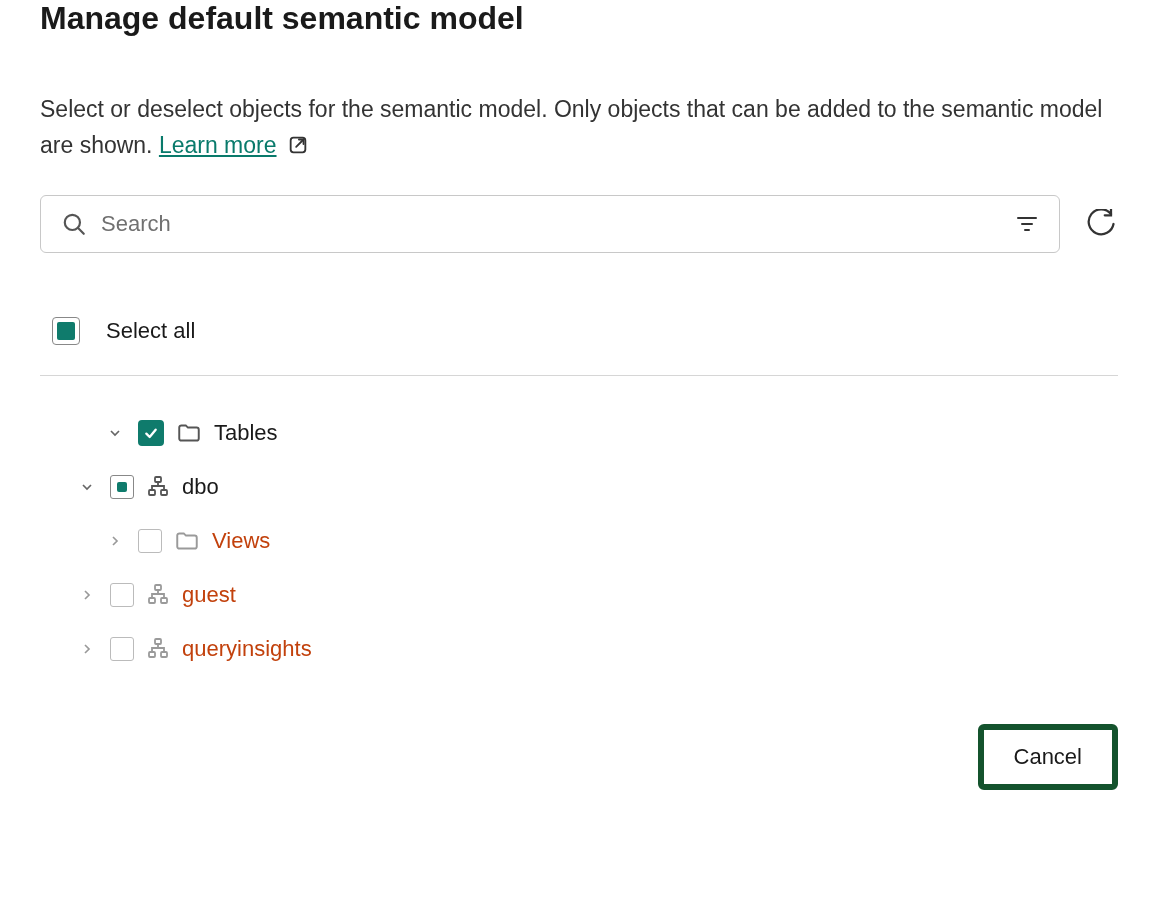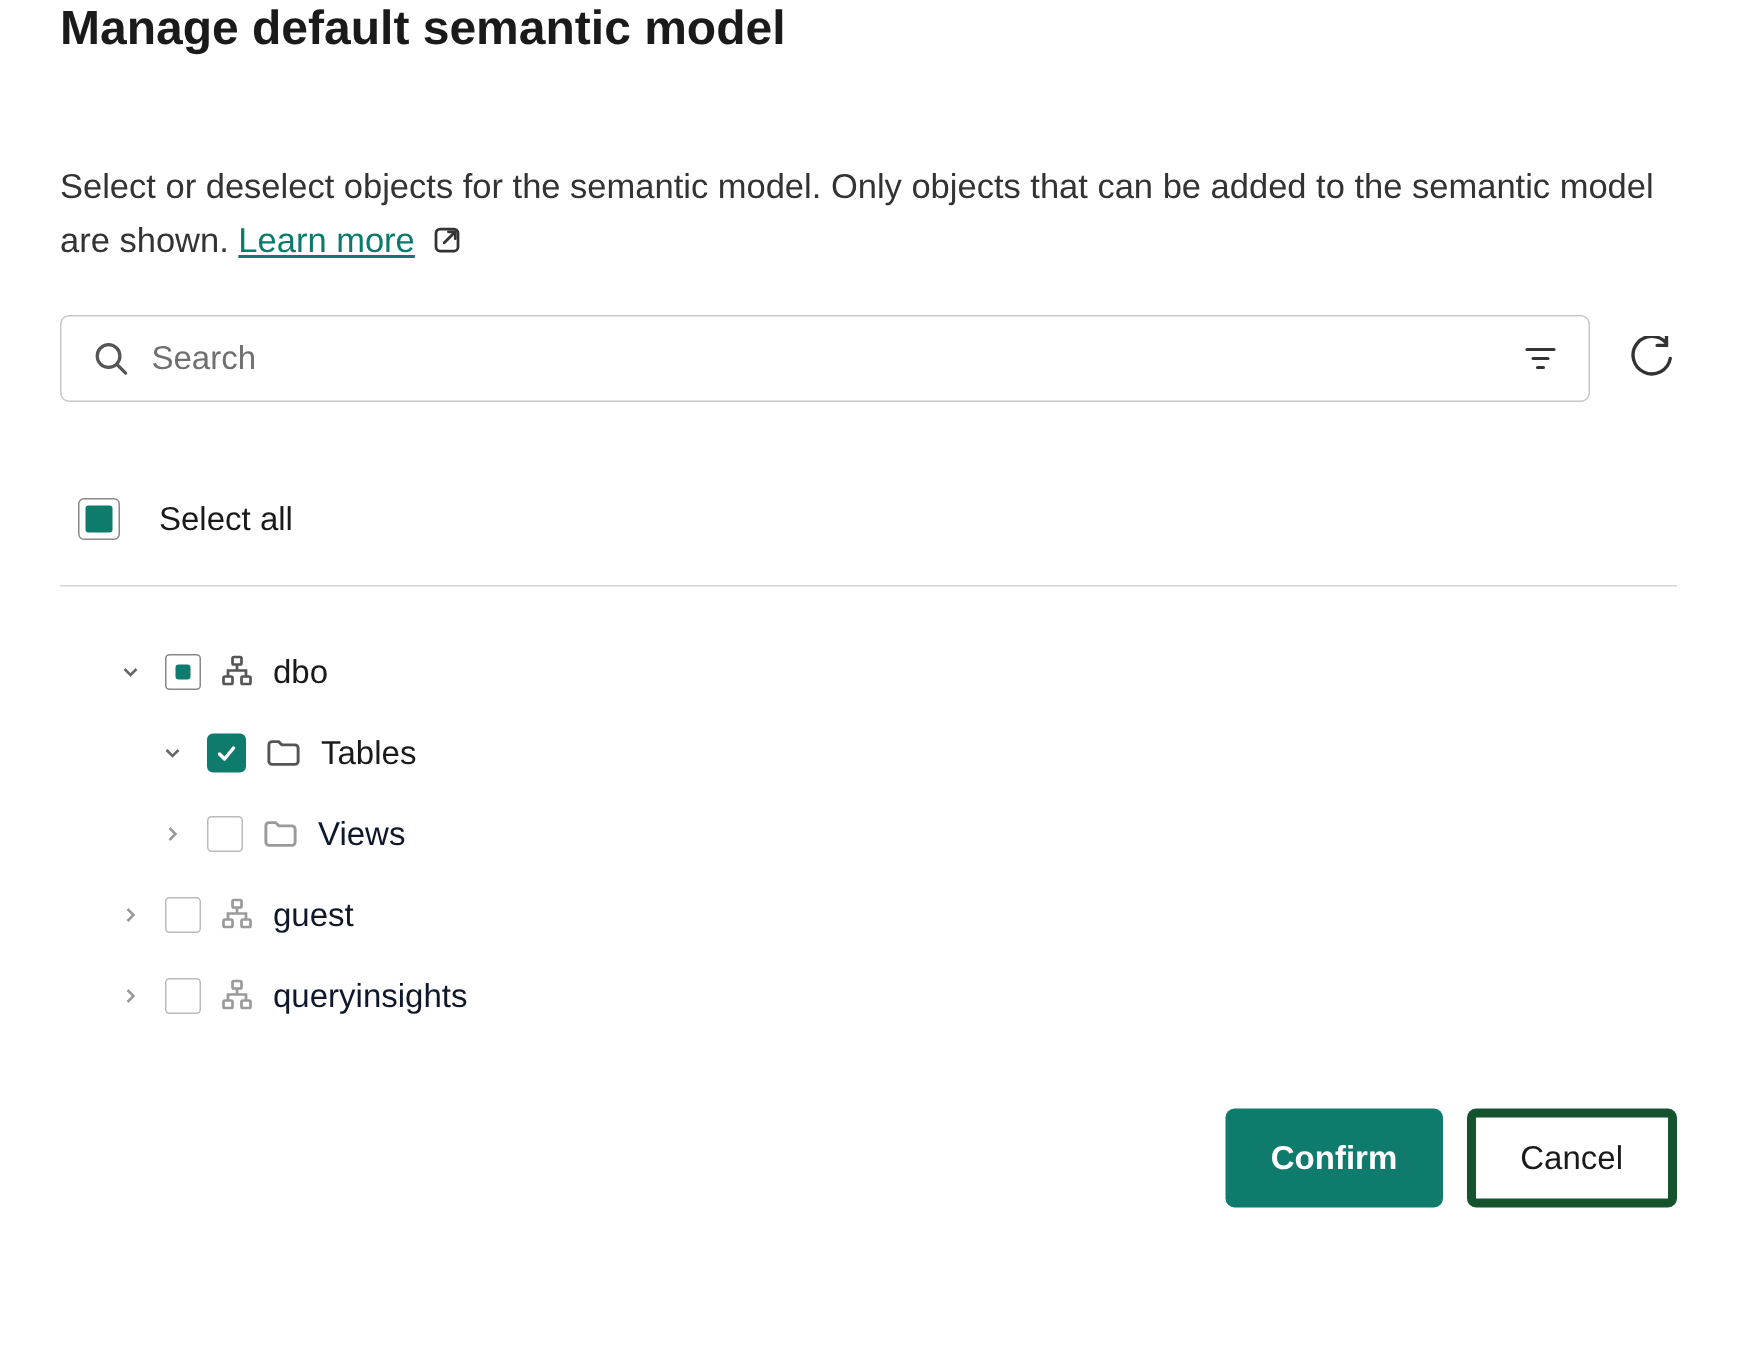--- a/index.html
+++ b/index.html
@@ -11,21 +11,21 @@
       font-family: "Segoe UI", -apple-system, BlinkMacSystemFont, sans-serif;
       background: #ffffff;
       color: #1a1a1a;
       padding: 0 40px 40px 40px;
       width: 1158px;
     }
     h1.title {
       font-size: 32px;
       font-weight: 700;
       color: #1a1a1a;
-      margin-bottom: 70px;
+      margin-bottom: 55px;
       margin-top: 0;
     }
     .description {
       font-size: 23px;
       color: #333;
       line-height: 1.55;
       margin-bottom: 32px;
     }
     .learn-more {
       color: #097a6b;
@@ -141,21 +141,21 @@
       padding-top: 30px;
     }
     .tree-row {
       display: flex;
       align-items: center;
       gap: 12px;
       padding: 14px 0;
       font-size: 22px;
     }
     .tree-row.dim {
-      color: #0f172a;
+      color: #c2410c;
     }
     .tree-row.dim .tree-icon svg {
       stroke: #9a9a9a;
     }
     .tree-row .caret {
       width: 22px;
       display: inline-flex;
       justify-content: center;
       color: #666;
     }
@@ -244,59 +244,59 @@
 
 <div class="select-all-row">
   <span class="cb indeterminate-outer">
     <span class="inner"></span>
   </span>
   <span class="select-all-label">Select all</span>
 </div>
 
 <div class="tree">
 
+  <div class="tree-row indent-2">
+    <span class="caret">
+      <svg width="16" height="16" viewBox="0 0 24 24" fill="none" stroke="#666" stroke-width="2.5">
+          <polyline points="6 9 12 15 18 9"></polyline>
+        </svg>
+    </span>
+    <span class="cb checked">
+      <svg class="check-mark" width="16" height="16" viewBox="0 0 24 24" fill="none" stroke="white" stroke-width="3.5" stroke-linecap="round" stroke-linejoin="round">
+          <polyline points="5 13 10 18 19 7"></polyline>
+        </svg>
+    </span>
+    <span class="tree-icon">
+      <svg width="26" height="26" viewBox="0 0 24 24" fill="none" stroke="#555" stroke-width="1.8">
+        <path d="M3 7 a2 2 0 0 1 2-2 h4 l2 2 h8 a2 2 0 0 1 2 2 v8 a2 2 0 0 1 -2 2 H5 a2 2 0 0 1 -2 -2 Z"></path>
+      </svg>
+    </span>
+    <span class="tree-label">Tables</span>
+  </div>
+
   <div class="tree-row indent-1">
     <span class="caret">
       <svg width="16" height="16" viewBox="0 0 24 24" fill="none" stroke="#666" stroke-width="2.5">
           <polyline points="6 9 12 15 18 9"></polyline>
         </svg>
     </span>
     <span class="cb indeterminate-small">
       <span class="inner"></span>
     </span>
     <span class="tree-icon">
       <svg width="24" height="24" viewBox="0 0 24 24" fill="none" stroke="#555" stroke-width="1.8">
         <rect x="9" y="2" width="6" height="5" rx="1"></rect>
         <rect x="3" y="15" width="6" height="5" rx="1"></rect>
         <rect x="15" y="15" width="6" height="5" rx="1"></rect>
         <path d="M12 7 V11 M12 11 H6 V15 M12 11 H18 V15"></path>
       </svg>
     </span>
     <span class="tree-label">dbo</span>
   </div>
 
-  <div class="tree-row indent-2">
-    <span class="caret">
-      <svg width="16" height="16" viewBox="0 0 24 24" fill="none" stroke="#666" stroke-width="2.5">
-          <polyline points="6 9 12 15 18 9"></polyline>
-        </svg>
-    </span>
-    <span class="cb checked">
-      <svg class="check-mark" width="16" height="16" viewBox="0 0 24 24" fill="none" stroke="white" stroke-width="3.5" stroke-linecap="round" stroke-linejoin="round">
-          <polyline points="5 13 10 18 19 7"></polyline>
-        </svg>
-    </span>
-    <span class="tree-icon">
-      <svg width="26" height="26" viewBox="0 0 24 24" fill="none" stroke="#555" stroke-width="1.8">
-        <path d="M3 7 a2 2 0 0 1 2-2 h4 l2 2 h8 a2 2 0 0 1 2 2 v8 a2 2 0 0 1 -2 2 H5 a2 2 0 0 1 -2 -2 Z"></path>
-      </svg>
-    </span>
-    <span class="tree-label">Tables</span>
-  </div>
-
 
   <div class="tree-row indent-2 dim">
     <span class="caret">
       <svg width="16" height="16" viewBox="0 0 24 24" fill="none" stroke="#999" stroke-width="2.5">
           <polyline points="9 6 15 12 9 18"></polyline>
         </svg>
     </span>
     <span class="cb empty"></span>
     <span class="tree-icon">
       <svg width="26" height="26" viewBox="0 0 24 24" fill="none" stroke="#9a9a9a" stroke-width="1.8">
@@ -338,15 +338,14 @@
         <rect x="15" y="15" width="6" height="5" rx="1"></rect>
         <path d="M12 7 V11 M12 11 H6 V15 M12 11 H18 V15"></path>
       </svg>
     </span>
     <span class="tree-label">queryinsights</span>
   </div>
 
 </div>
 
 <div class="footer">
-  <button class="btn primary">Confirm</button>
   <button class="btn secondary">Cancel</button>
 </div>
 
 </body></html>

